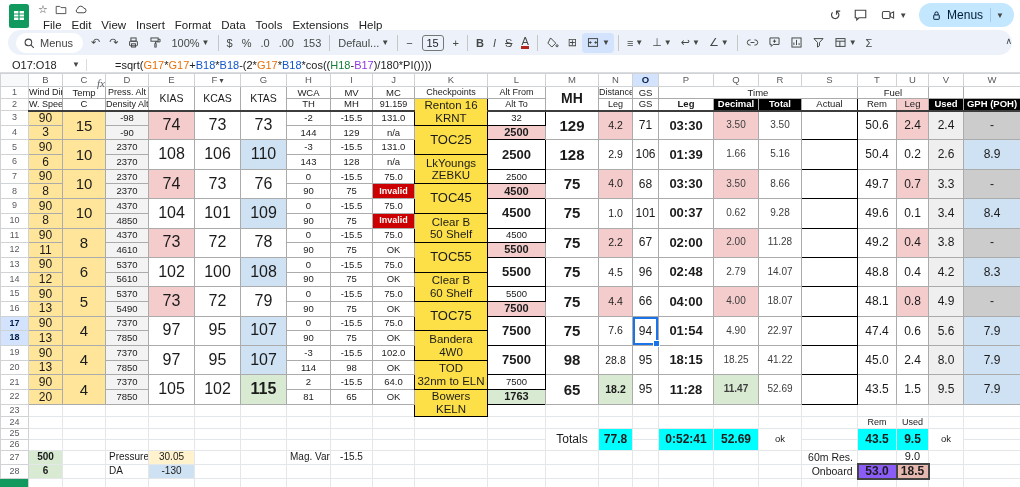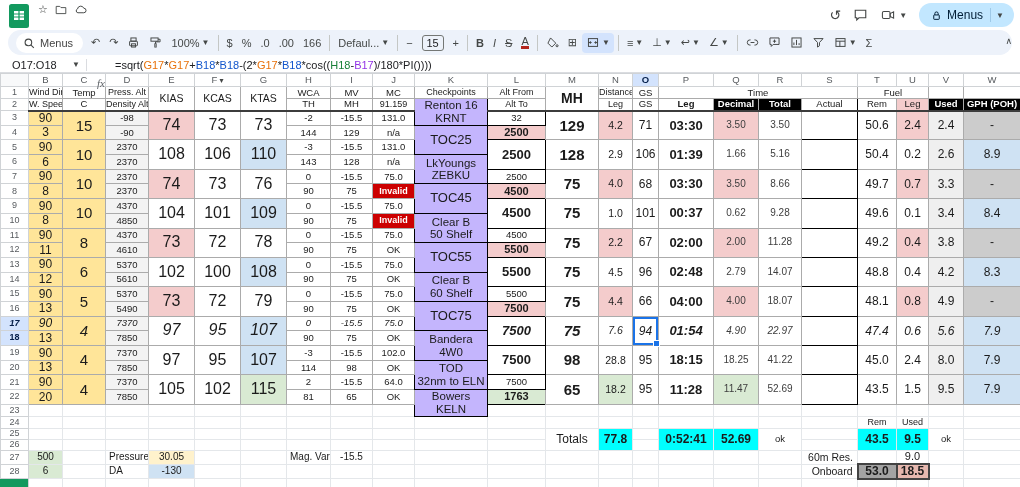--- a/index.html
+++ b/index.html
@@ -53,40 +53,40 @@
 table { border-collapse:collapse; table-layout:fixed; width:1020px; }
 td { padding:0; overflow:hidden; white-space:nowrap; text-align:center; vertical-align:middle;
   font-size:10px; line-height:1.05; color:#1b1b1b; border:1px solid #e4e7ea; }
 td.chead { background:#fff; color:#575b5f; font-size:9.5px; border:1px solid #d0d3d6; height:13px; }
 td.corner { background:#f8f9fa; border:1px solid #d0d3d6; }
 td.gut { background:#fff; color:#575b5f; font-size:9px; border:1px solid #d0d3d6; }
 td.selh { background:#d3e3fd; color:#041e49; font-weight:bold; }
 td.rg { border:1px solid #ababab; }
 .h2b { border-bottom:2px solid #3c3c3c !important; }
 td.bk { border:1px solid #000; }
-td.kbox { border:1px solid #000; background:#c4b5fd; font-size:11.5px; }
+td.kbox { border:1px solid #000; background:#fde047; font-size:11.5px; }
 td.kbox div { line-height:12.5px; }
 td.kbox .one { font-size:13px; }
 td.abox { border:1px solid #000; background:#fff; }
 .yellow { background:#ffe599; } .pink { background:#f4cccc; } .blue { background:#cfe2f3; }
-.green { background:#d9ead3; } .cyan { background:#00ffff; } .gray { background:#cccccc; }
+.green { background:#d9ead3;font-weight:bold; } .cyan { background:#00ffff; } .gray { background:#cccccc; }
 .g2 { background:#efefef; } .g3 { background:#f3f3f3; } .lty { background:#fff2cc; }
 .red { background:#cc0000; color:#fff; font-weight:bold; }
 .blackh { background:#000; color:#fff; font-weight:bold; font-size:9.5px; }
 .b { font-weight:bold; }
 .f9{font-size:9px}.f95{font-size:9.5px}.f10{font-size:10px}.f105{font-size:10.5px}
 .f11{font-size:11px}.f12{font-size:12px}.f13{font-size:13px}.f14{font-size:14px}
 .f15{font-size:15px}.f16{font-size:16px}
 .qr { color:#3d3d3d; }
 .lft { text-align:left; padding-left:3px; }
 .rgt { text-align:right; padding-right:4px; }
 td.sel { box-shadow: inset 0 0 0 2px #1a73e8; position:relative; overflow:visible; }
 td.sel::after { content:""; position:absolute; right:-2px; bottom:-2px; width:5px; height:5px;
   background:#1a73e8; border:1px solid #fff; }
-.onby { background:#a3a3a3; border:2px solid #434343 !important; }
+.onby { background:#8b5cf6; border:2px solid #434343 !important; }
 .onbp { background:#e6b8af; border:2px solid #434343 !important; }
 .tabstrip { position:absolute; left:0; top:479px; width:28px; height:8px; background:#12995e; }
 svg.ic { display:block; }
 </style>
 </head>
 <body>
 <div id="app">
 
 <div class="titlebar">
   <div class="tb-left">
@@ -104,20 +104,31 @@
               <svg class="ic" width="12" height="12" viewBox="0 0 20 20" fill="none" stroke="#444746" stroke-width="1.5">
                 <path d="M2 4h6l2 2h8v10H2z"></path>
               </svg>
             </span>
         <span class="tb-ic">
               <svg class="ic" width="13" height="13" viewBox="0 0 20 20" fill="none" stroke="#444746" stroke-width="1.5">
                 <path d="M6 15h9a3.5 3.5 0 000-7 5 5 0 00-9.6 1.2A3 3 0 006 15z"></path>
               </svg>
             </span>
       </div>
+      <div class="menubar">
+            <span class="menu-item">File</span>
+            <span class="menu-item">Edit</span>
+            <span class="menu-item">View</span>
+            <span class="menu-item">Insert</span>
+            <span class="menu-item">Format</span>
+            <span class="menu-item">Data</span>
+            <span class="menu-item">Tools</span>
+            <span class="menu-item">Extensions</span>
+            <span class="menu-item">Help</span>
+          </div>
     </div>
   </div>
   <div class="tb-right">
     <span class="hist-glyph">↺</span>
     <span>
           <svg class="ic" width="15" height="15" viewBox="0 0 20 20" fill="none" stroke="#444746" stroke-width="1.5">
             <path d="M3 3h14v10H8l-3 3v-3H3z"></path>
           </svg>
         </span>
     <span style="display:flex;align-items:center;gap:3px">
@@ -179,21 +190,21 @@
         <span class="titem">
           <span>%</span>
         </span>
         <span class="titem">
           <span>.0</span>
         </span>
         <span class="titem">
           <span>.00</span>
         </span>
         <span class="titem">
-          <span>166</span>
+          <span>153</span>
         </span>
         <div class="tsep"></div>
         <span class="titem">
           <span>Defaul...</span>
           <span class="caret">▼</span>
         </span>
         <div class="tsep"></div>
         <span class="titem">
           <span>−</span>
         </span>
@@ -639,21 +650,21 @@
           <td class="rg yellow f12">13</td>
           <td class="rg g3 f95">5490</td>
           <td class="rg f95">90</td>
           <td class="rg f95">75</td>
           <td class="rg f95">OK</td>
           <td rowspan="2" class="kbox">
             <div class="one">TOC75</div>
           </td>
           <td class="rg bk f11 b pink">7500</td>
         </tr>
-        <tr style="height: 14.7px; font-style: italic;">
+        <tr style="height: 14.7px;">
           <td class="gut selh">17</td>
           <td class="rg yellow f12">90</td>
           <td rowspan="2" class="rg yellow f15">4</td>
           <td class="rg g3 f95">7370</td>
           <td rowspan="2" class="rg f16">97</td>
           <td rowspan="2" class="rg f16">95</td>
           <td rowspan="2" class="rg f16 blue">107</td>
           <td class="rg f95">0</td>
           <td class="rg f95">-15.5</td>
           <td class="rg f95">75.0</td>

